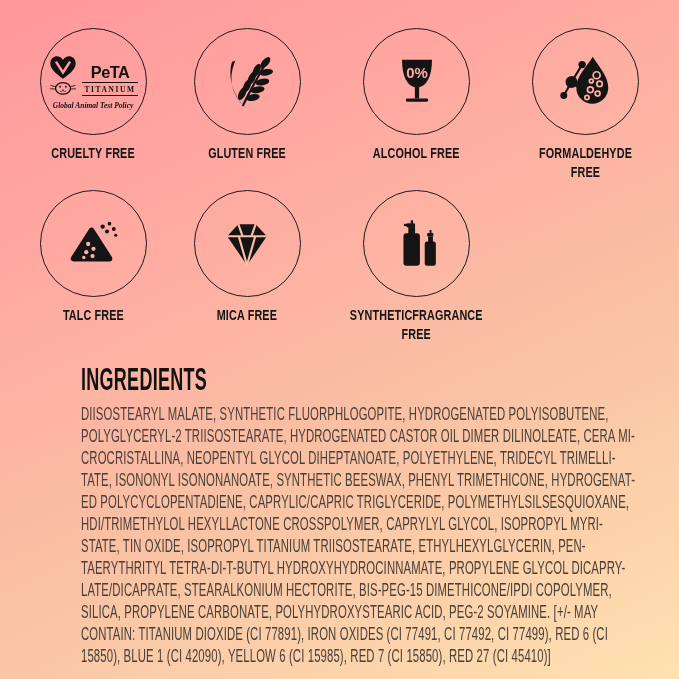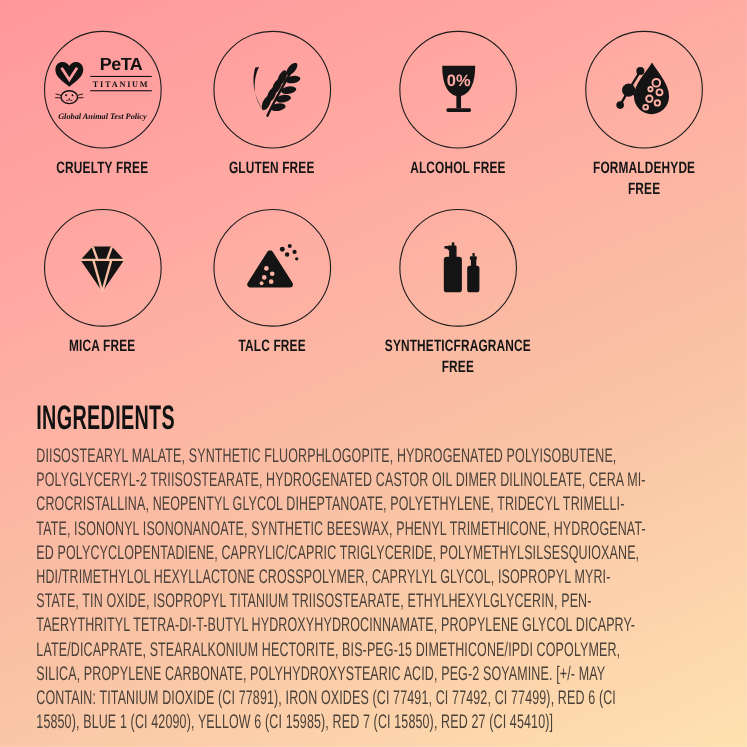--- a/index.html
+++ b/index.html
@@ -35,39 +35,39 @@
     font-weight:700;
     font-size:15px;
     line-height:19px;
     letter-spacing:.2px;
     transform:scaleX(.72);
     color:#141414;
     white-space:nowrap;
   }
   
   .peta{display:flex;flex-direction:column;align-items:center;margin-top:-2px;}
-  .peta-top{display:flex;align-items:flex-start;gap:4px;}
+  .peta-top{display:flex;align-items:flex-end;gap:4px;}
   .peta-right{width:56px;text-align:center;}
   .peta-brand{
     font-weight:700;font-size:16px;letter-spacing:-.5px;line-height:16px;
     transform:scaleX(1.02);color:#111;
   }
   .peta-rule{border-top:1.6px solid #111;margin:1.5px 0;}
   .peta-approved{
     font-family:"Liberation Serif",serif;
     font-size:7.5px;font-weight:700;letter-spacing:1.6px;
     line-height:9px;color:#111;
   }
   .peta-policy{
     font-family:"Liberation Serif",serif;
     font-style:italic;font-weight:700;
     font-size:7.5px;margin-top:3px;white-space:nowrap;color:#111;text-align:right;
   }
   
-  .ingredients{padding:12px 0 0 33px;}
+  .ingredients{padding:12px 0 0 33px;margin-left:48px;}
   .ing-title{
     font-size:31px;font-weight:700;letter-spacing:.5px;
     color:#121212;
     transform:scaleX(.58);transform-origin:left center;
     white-space:nowrap;line-height:32px;
   }
   .ing-lines{
     margin-top:7px;
     width:1000px;
     transform:scaleX(.63);transform-origin:left top;
@@ -174,57 +174,57 @@
       </div>
       <div class="badge-label">
         <div>FORMALDEHYDE</div>
         <div>FREE</div>
       </div>
     </div>
 
     <div class="badge">
       <div class="badge-circle">
         <svg width="58" height="58" viewBox="0 0 60 60">
+          <path d="M28.5,16 L10,45 H47 Z" fill="#141414" stroke="#141414" stroke-width="6" stroke-linejoin="round"></path>
+          <g fill="#fcb3a3">
+            <circle cx="25" cy="30" r="2.2"></circle>
+            <circle cx="30.5" cy="35" r="2.2"></circle>
+            <circle cx="23" cy="38.5" r="2.2"></circle>
+            <circle cx="29.5" cy="42.5" r="2.2"></circle>
+            <circle cx="20.5" cy="44" r="1.8"></circle>
+          </g>
+          <g fill="#141414">
+            <circle cx="40" cy="12" r="2.3"></circle>
+            <circle cx="47" cy="9" r="1.9"></circle>
+            <circle cx="44.5" cy="17" r="2.1"></circle>
+            <circle cx="51.5" cy="14.5" r="2"></circle>
+            <circle cx="53.5" cy="21" r="1.6"></circle>
+          </g>
+        </svg>
+      </div>
+      <div class="badge-label">
+        <div>TALC FREE</div>
+      </div>
+    </div>
+
+    <div class="badge">
+      <div class="badge-circle">
+        <svg width="58" height="58" viewBox="0 0 60 60">
           <path d="M9.5,22 L21,9.5 H39 L50.5,22 L30,52 Z" fill="#141414"></path>
           <g stroke="#fbbfa6" stroke-width="2.2" fill="none">
             <path d="M9.5,22 H50.5"></path>
             <path d="M21,9.5 L25.5,22"></path>
             <path d="M39,9.5 L34.5,22"></path>
             <path d="M30,52 L21.5,22"></path>
             <path d="M30,52 L38.5,22"></path>
           </g>
         </svg>
       </div>
       <div class="badge-label">
         <div>MICA FREE</div>
-      </div>
-    </div>
-
-    <div class="badge">
-      <div class="badge-circle">
-        <svg width="58" height="58" viewBox="0 0 60 60">
-          <path d="M28.5,16 L10,45 H47 Z" fill="#141414" stroke="#141414" stroke-width="6" stroke-linejoin="round"></path>
-          <g fill="#fcb3a3">
-            <circle cx="25" cy="30" r="2.2"></circle>
-            <circle cx="30.5" cy="35" r="2.2"></circle>
-            <circle cx="23" cy="38.5" r="2.2"></circle>
-            <circle cx="29.5" cy="42.5" r="2.2"></circle>
-            <circle cx="20.5" cy="44" r="1.8"></circle>
-          </g>
-          <g fill="#141414">
-            <circle cx="40" cy="12" r="2.3"></circle>
-            <circle cx="47" cy="9" r="1.9"></circle>
-            <circle cx="44.5" cy="17" r="2.1"></circle>
-            <circle cx="51.5" cy="14.5" r="2"></circle>
-            <circle cx="53.5" cy="21" r="1.6"></circle>
-          </g>
-        </svg>
-      </div>
-      <div class="badge-label">
-        <div>TALC FREE</div>
       </div>
     </div>
 
     <div class="badge">
       <div class="badge-circle">
         <svg width="58" height="58" viewBox="0 0 60 60">
           <g fill="#141414">
             <rect x="16" y="19" width="17" height="33.5" rx="3"></rect>
             <rect x="21" y="12.5" width="7" height="7.5"></rect>
             <rect x="19.5" y="8.5" width="8.5" height="4.5" rx="1.2"></rect>

